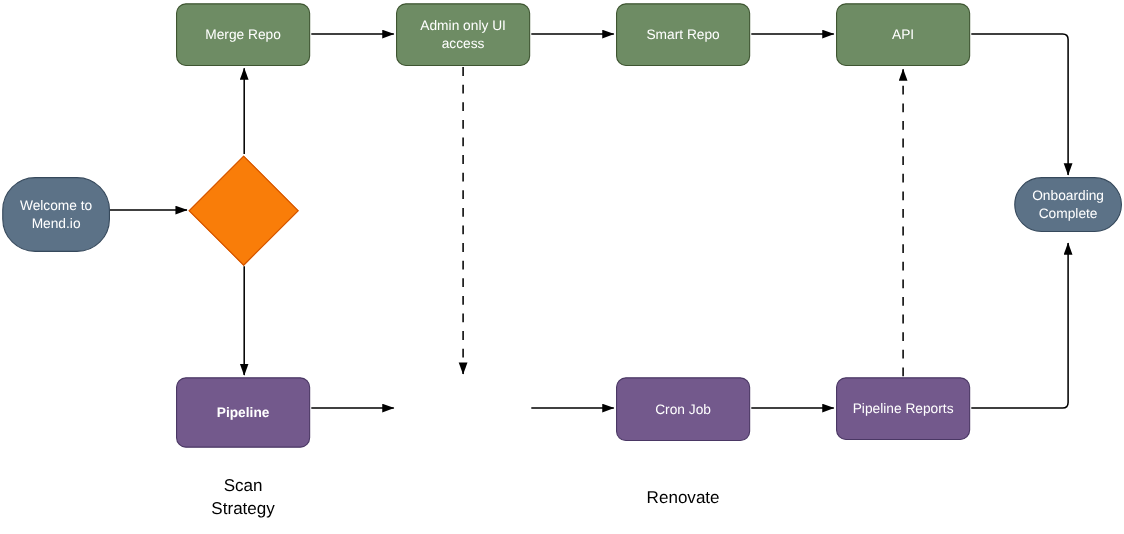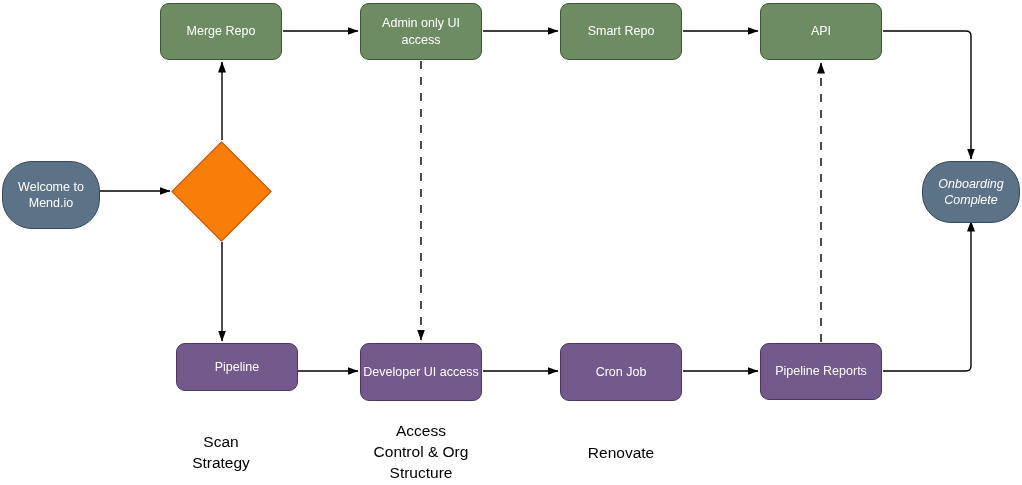--- a/index.html
+++ b/index.html
@@ -83,38 +83,32 @@
   <div class="node stage green" style="left:360px; top:3px;">
     <span class="lbl">Admin only UI access</span>
   </div>
   <div class="node stage green" style="left:560px; top:3px;">
     <span class="lbl">Smart Repo</span>
   </div>
   <div class="node stage green" style="left:760px; top:3px;">
     <span class="lbl">API</span>
   </div>
 
-  <div class="node stage purple" style="left:176px; top:343px; height:48px;">
+  <div class="node stage purple" style="left:160px; top:343px; height:64px;font-weight:bold;">
     <span class="lbl">Pipeline</span>
-  </div>
-  <div class="node stage purple" style="left:360px; top:343px; height:58px;">
-    <span class="lbl">Developer UI access</span>
   </div>
   <div class="node stage purple" style="left:560px; top:343px; height:58px;justify-content:center;">
     <span class="lbl">Cron Job</span>
   </div>
   <div class="node stage purple" style="left:760px; top:343px; height:57px;">
     <span class="lbl">Pipeline Reports</span>
   </div>
 
-  <div class="node terminal" style="left:922px; top:161px; height:62px; border-radius:29px;font-style:italic;">
+  <div class="node terminal" style="left:922px; top:161px; height:50px; border-radius:29px;">
     <span class="lbl">Onboarding
 Complete</span>
   </div>
 
   <div class="section-label" style="left:221px; top:431px;">Scan
 Strategy</div>
-  <div class="section-label" style="left:421px; top:420px;">Access
-Control &amp; Org
-Structure</div>
   <div class="section-label" style="left:621px; top:442px;">Renovate</div>
 
 </div>
 
 </body></html>

